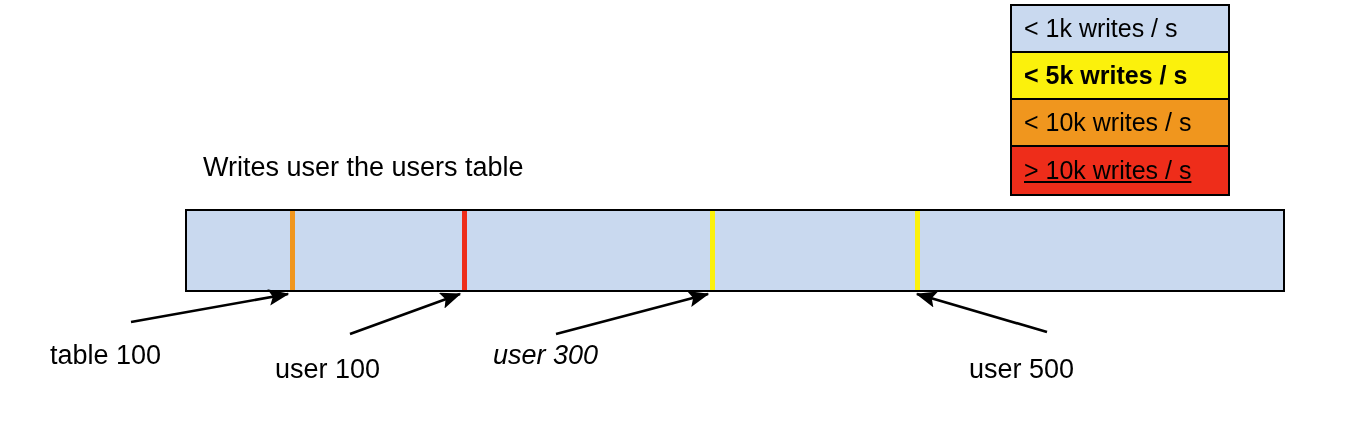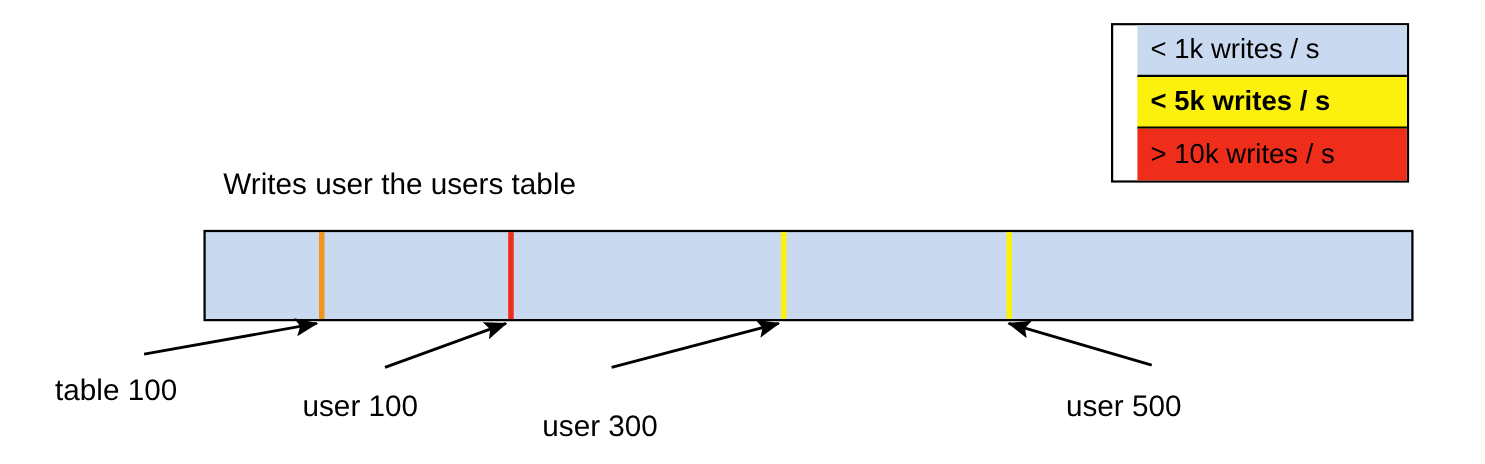--- a/index.html
+++ b/index.html
@@ -13,39 +13,39 @@
     position: relative;
     overflow: hidden;
     font-family: "Liberation Sans", sans-serif;
     color: #000000;
   }
 
   
   #legend {
     position: absolute;
     left: 1010px;
-    top: 21px;
-    width: 271px;
+    top: 4px;
+    width: 220px;
     border: 2px solid #000000;
     box-sizing: border-box;
-    padding-left: 22px;
   }
   .legend-row {
     height: 47px;
     box-sizing: border-box;
     border-bottom: 2px solid #000000;
     display: flex;
     align-items: center;
     padding-left: 12px;
     font-size: 25px;
     line-height: 1;
     white-space: nowrap;
   }
   .legend-row:last-child {
     border-bottom: none;
+    text-decoration: underline;
   }
 
   
   #chart-title {
     position: absolute;
     left: 203px;
     top: 152px;
     font-size: 27px;
     line-height: 1.15;
     white-space: nowrap;
@@ -90,20 +90,23 @@
 </head>
 <body>
 
 <div id="legend">
   <div class="legend-row" style="background: rgb(201, 217, 239);">
     <span>&lt; 1k writes / s</span>
   </div>
   <div class="legend-row" style="background: rgb(251, 241, 12); font-weight: bold;">
     <span>&lt; 5k writes / s</span>
   </div>
+  <div class="legend-row" style="background: rgb(240, 150, 30);">
+    <span>&lt; 10k writes / s</span>
+  </div>
   <div class="legend-row" style="background: rgb(238, 45, 26);">
     <span>&gt; 10k writes / s</span>
   </div>
 </div>
 
 <div id="chart-title">Writes user the users table</div>
 
 <div id="bar" style="left: 185px; top: 209px; width: 1100px; height: 83px; background: rgb(201, 217, 239); border-color: rgb(0, 0, 0);">
   <div class="bar-marker" style="left: 103px; background: rgb(240, 150, 30);"></div>
   <div class="bar-marker" style="left: 275px; background: rgb(238, 45, 26);"></div>
@@ -120,14 +123,14 @@
   <g id="arrow-lines" stroke="#000000" stroke-width="2.6" fill="none">
       <line x1="131" y1="322" x2="288" y2="294" marker-end="url(#arrowhead)"></line>
       <line x1="350" y1="334" x2="460" y2="294" marker-end="url(#arrowhead)"></line>
       <line x1="556" y1="334" x2="708" y2="294" marker-end="url(#arrowhead)"></line>
       <line x1="1047" y1="332" x2="917" y2="294" marker-end="url(#arrowhead)"></line>
     </g>
 </svg>
 
 <div class="callout-label" style="left: 50px; top: 340px;">table 100</div>
 <div class="callout-label" style="left: 275px; top: 354px;">user 100</div>
-<div class="callout-label" style="left: 493px; top: 372px;">user 300</div>
+<div class="callout-label" style="left: 493px; top: 340px; font-style: italic;">user 300</div>
 <div class="callout-label" style="left: 969px; top: 354px;">user 500</div>
 
 </body></html>

